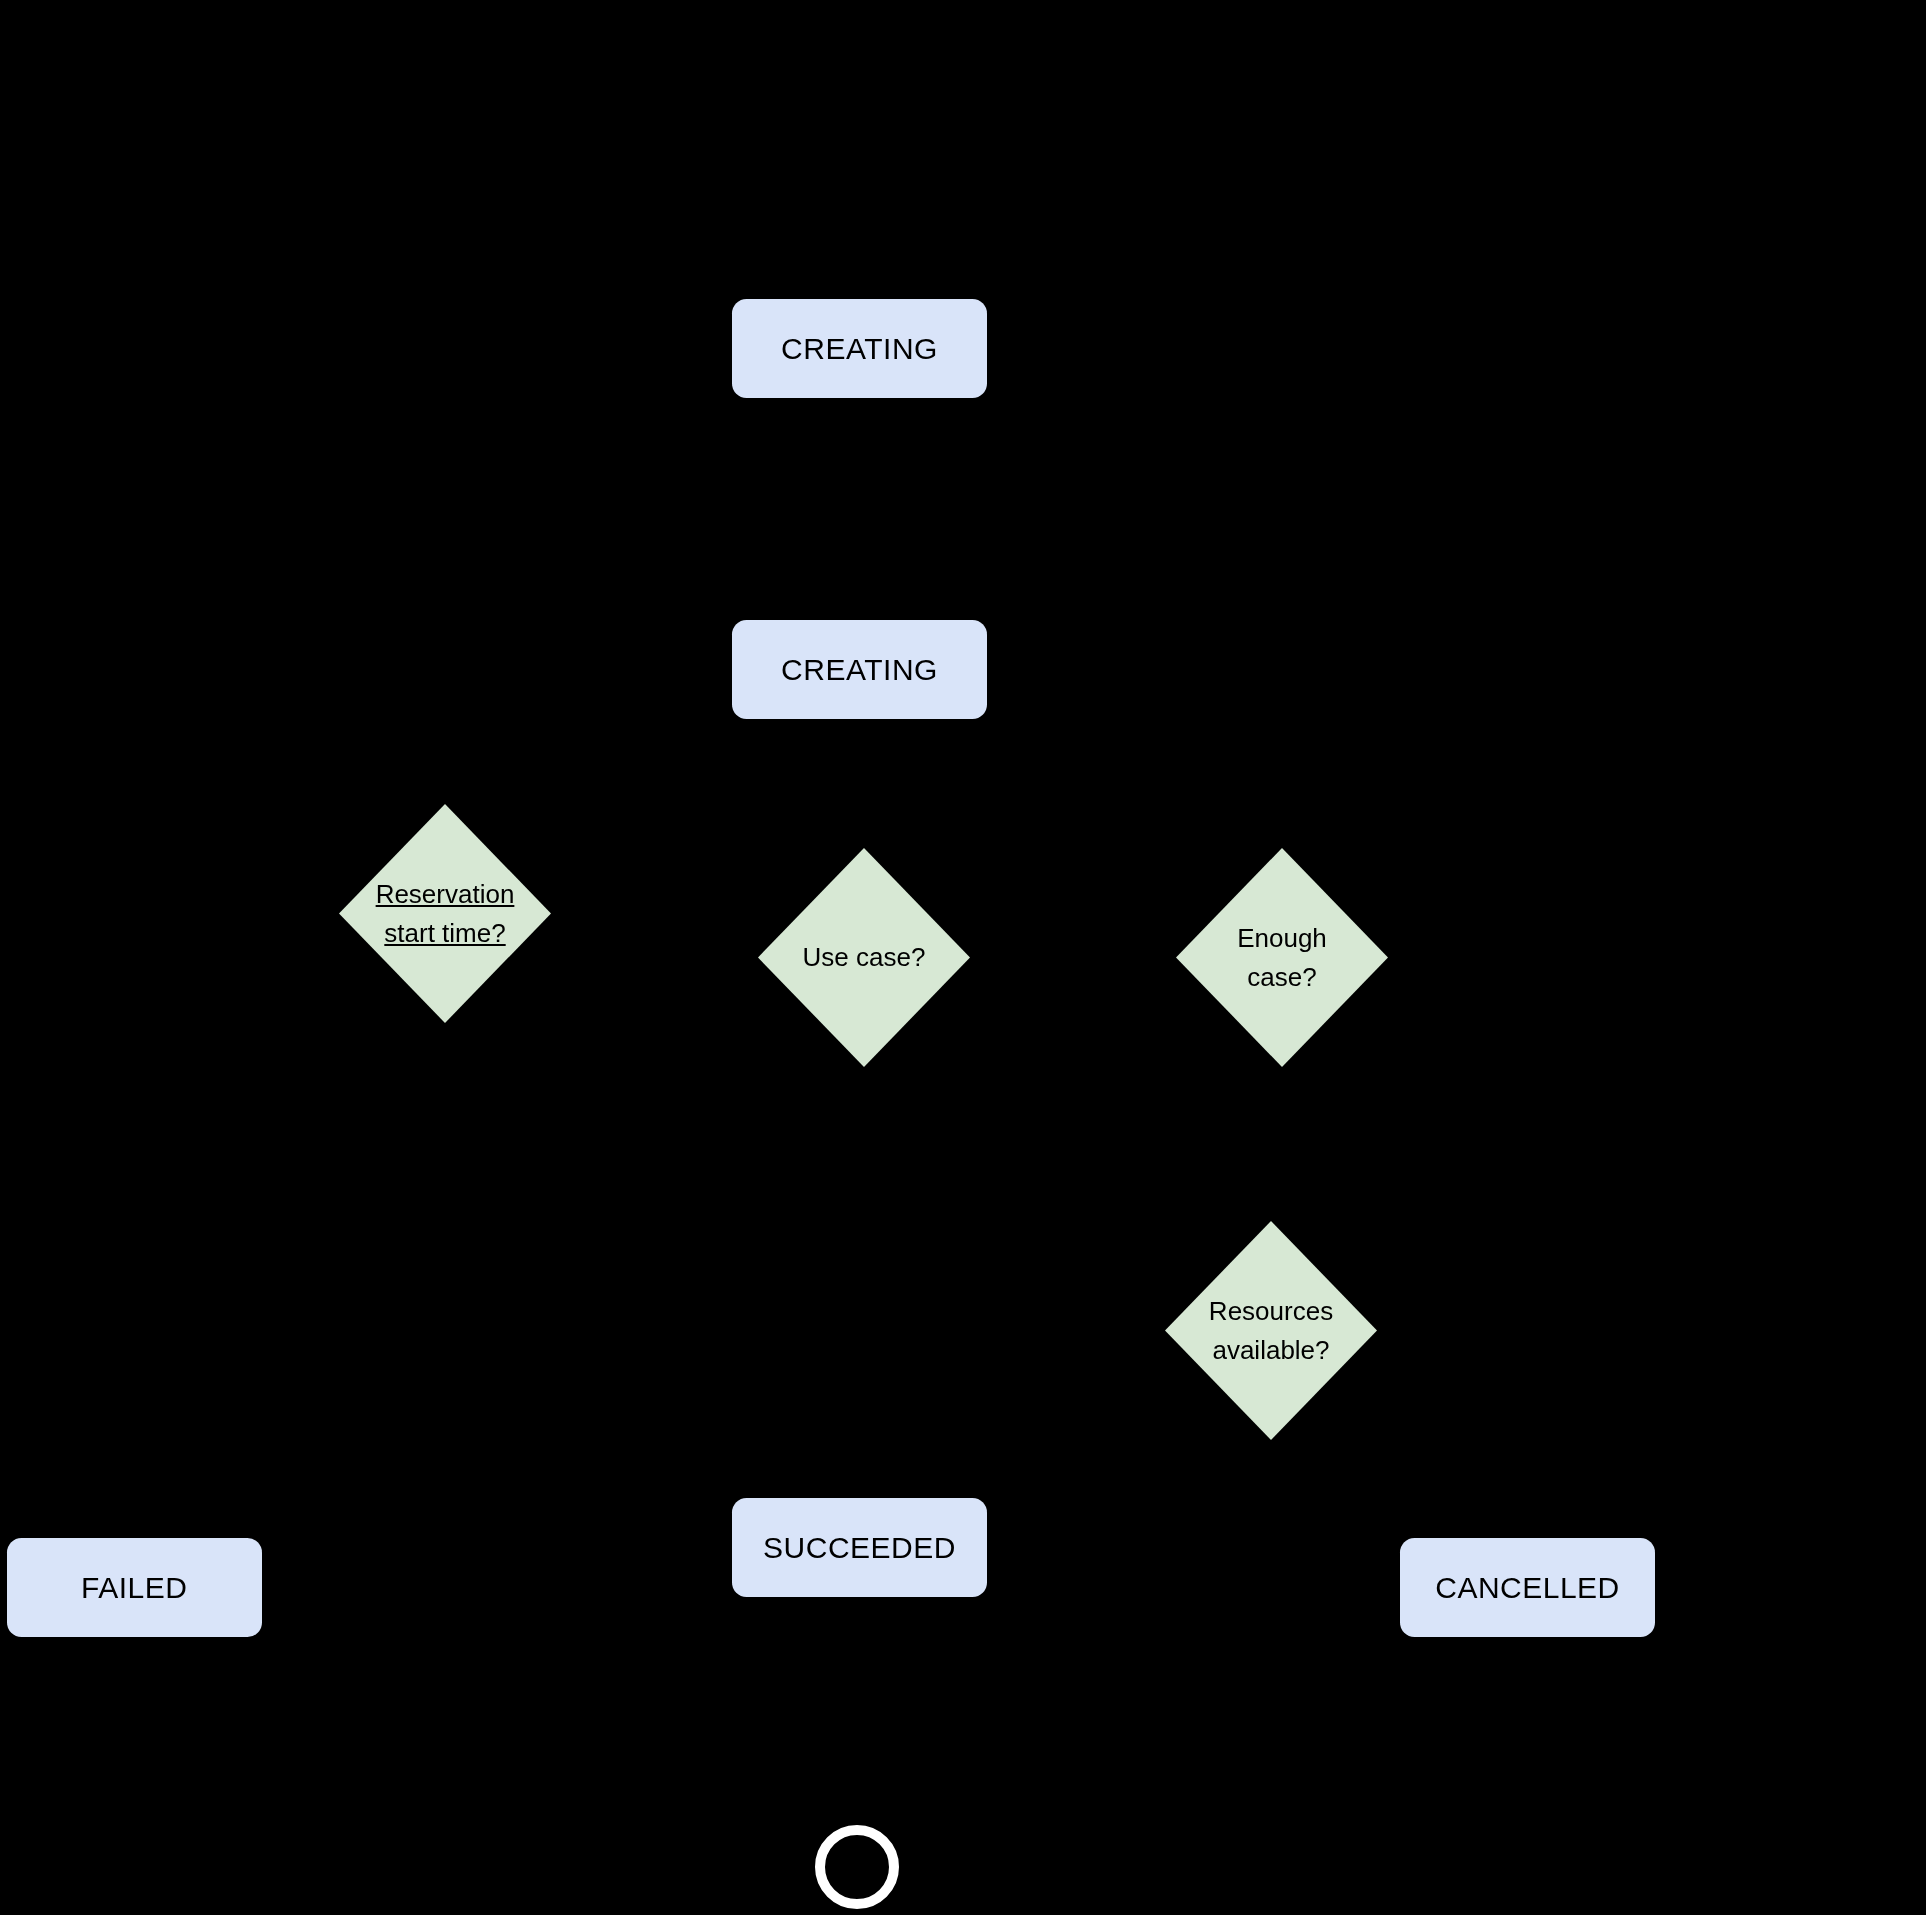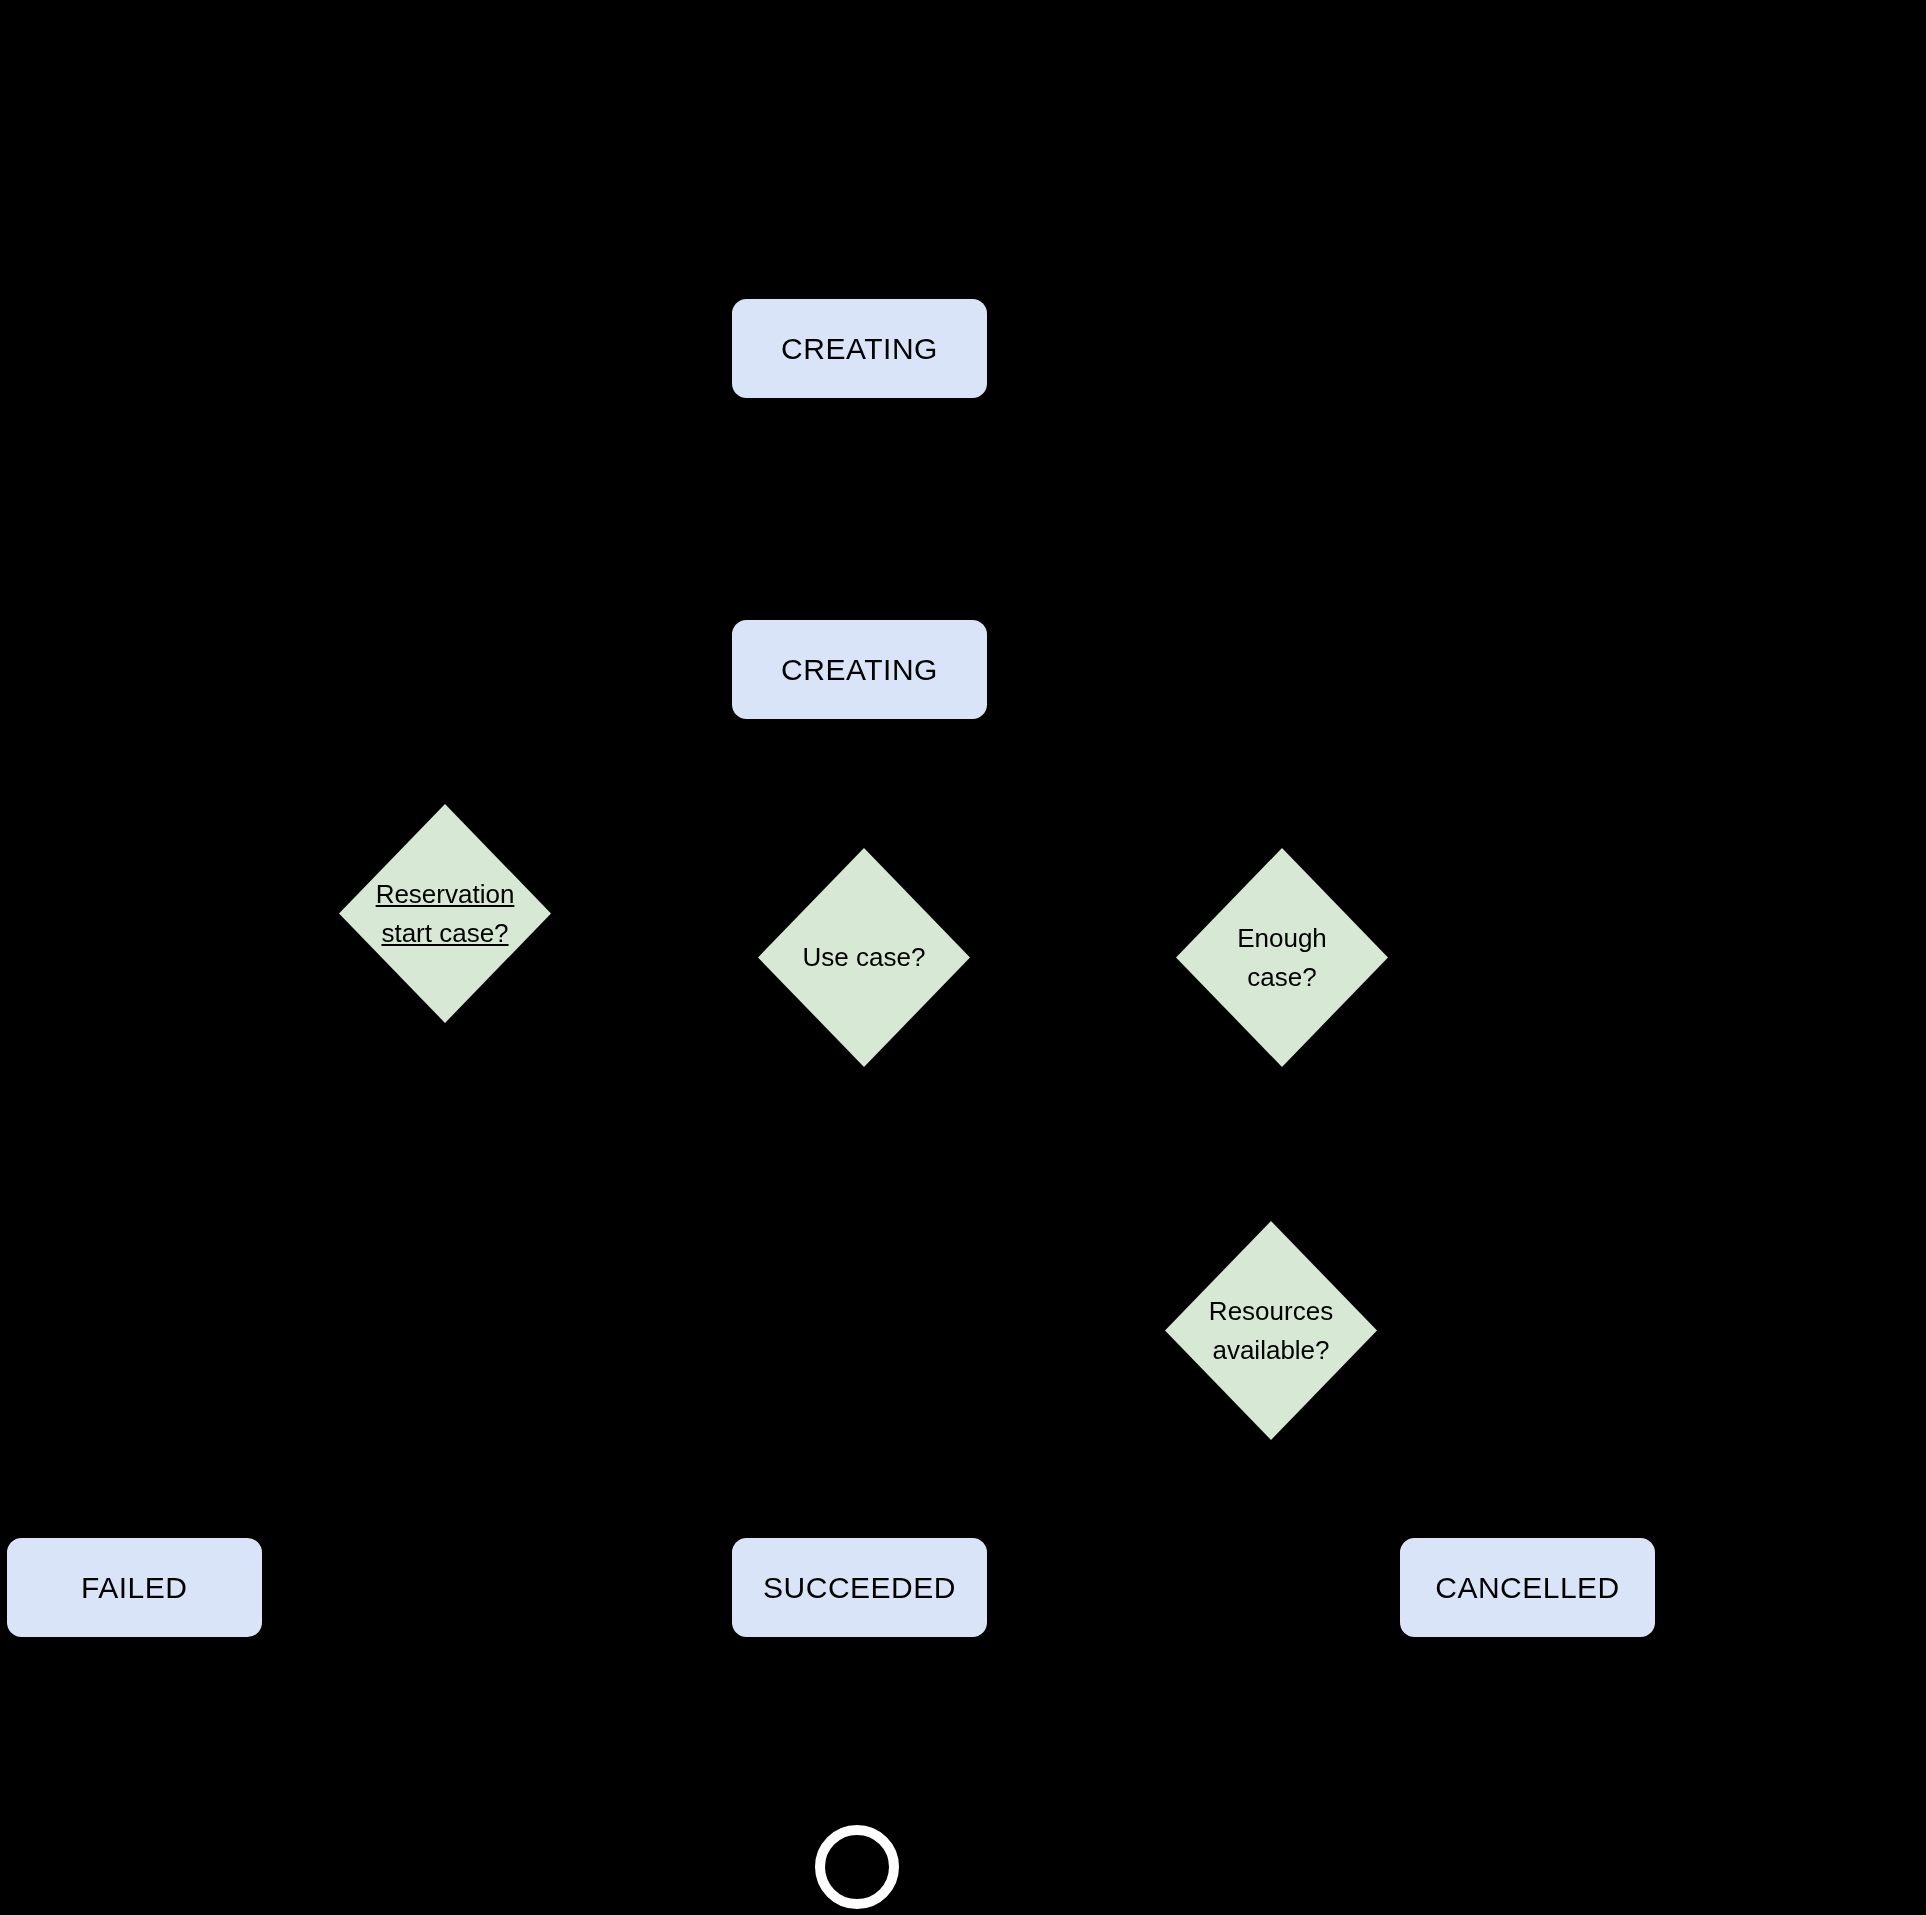--- a/index.html
+++ b/index.html
@@ -70,42 +70,42 @@
   <div class="state" style="left:732px; top:277px;">
     <span class="label">CREATING</span>
   </div>
 
   <div class="state" style="left:732px; top:598px;">
     <span class="label">CREATING</span>
   </div>
 
   <div class="decision" style="left:339px; top:804px;text-decoration:underline;">
     <span class="dline">Reservation</span>
-    <span class="dline">start case?</span>
+    <span class="dline">start time?</span>
   </div>
 
   <div class="decision" style="left:758px; top:848px;">
     <span class="dline">Use case?</span>
   </div>
 
   <div class="decision" style="left:1176px; top:848px;">
     <span class="dline">Enough</span>
     <span class="dline">case?</span>
   </div>
 
   <div class="decision" style="left:1165px; top:1221px;">
     <span class="dline">Resources</span>
     <span class="dline">available?</span>
   </div>
 
   <div class="state" style="left:6.7px; top:1516px;">
     <span class="label">FAILED</span>
   </div>
 
-  <div class="state" style="left:732px; top:1516px;">
+  <div class="state" style="left:732px; top:1476px;">
     <span class="label">SUCCEEDED</span>
   </div>
 
   <div class="state" style="left:1400px; top:1516px;">
     <span class="label">CANCELLED</span>
   </div>
 
   <div class="end-marker" style="left:815px; top:1825px;"></div>
 
 </div>

